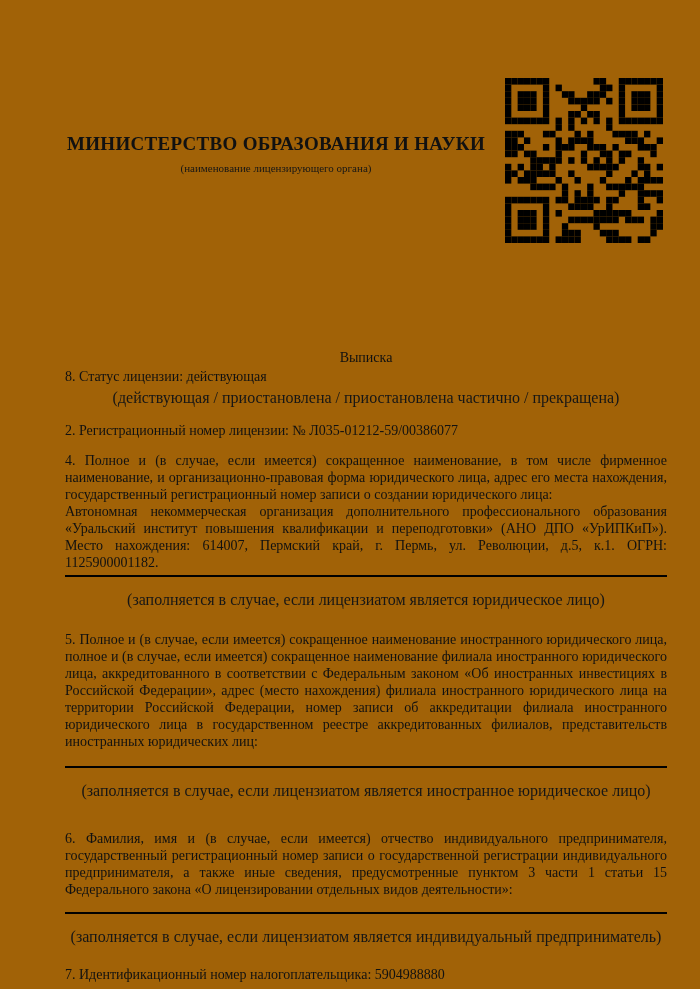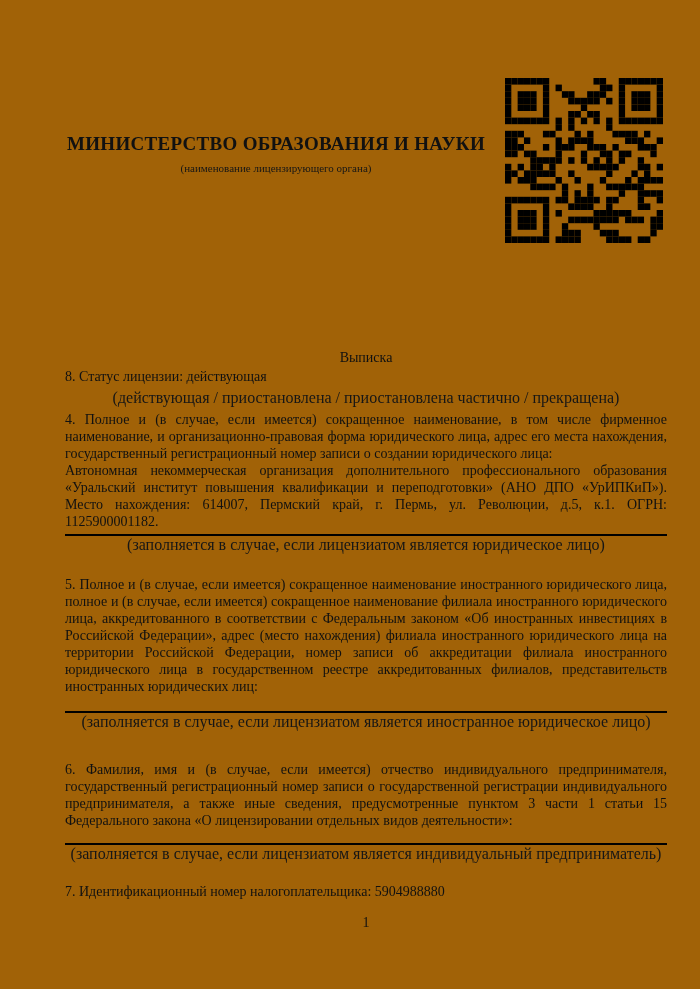--- a/index.html
+++ b/index.html
@@ -49,23 +49,23 @@
   .small-caption {
     text-align: center; font-size: 16px; line-height: 14px; color: #161616;
   }
   .field-line {
     border: none; border-top: 2px solid #000000; height: 0; width: 100%;
   }
 
   .mt-cap1   { margin-top: 6px; }
   .mt-i2     { margin-top: 17px; }
   .mt-i3     { margin-top: 15px; }
-  .mt-i4     { margin-top: 6px; }
+  .mt-i4     { margin-top: 13px; }
   .mt-hr4    { margin-top: 4px; }
-  .mt-cap    { margin-top: 2px; }
+  .mt-cap    { margin-top: 16px; }
   .mt-i5     { margin-top: 24px; }
   .mt-hr5    { margin-top: 16px; }
   .mt-i6     { margin-top: 32px; }
   .mt-hr6    { margin-top: 14px; }
   .mt-i7     { margin-top: 22px; }
   .page-number { margin-top: 14px; text-align: center; font-size: 14px; }
 </style>
 </head>
 <body>
 
@@ -388,20 +388,21 @@
 
   <div class="doc-title-block">
     <div>Выписка</div>
   </div>
 
   <div class="items">
 
     <div class="item-line">8. Статус лицензии: действующая</div>
     <div class="small-caption mt-cap1">(действующая / приостановлена / приостановлена частично / прекращена)</div>
 
+    <div class="item-line mt-i2">2. Регистрационный номер лицензии: № Л035-01212-59/00386077</div>
 
 
     <div class="para mt-i4">4. Полное и (в случае, если имеется) сокращенное наименование, в том числе фирменное наименование, и организационно-правовая форма юридического лица, адрес его места нахождения, государственный регистрационный номер записи о создании юридического лица:</div>
     <div class="para">Автономная некоммерческая организация дополнительного профессионального образования «Уральский институт повышения квалификации и переподготовки» (АНО ДПО «УрИПКиП»). Место нахождения: 614007, Пермский край, г. Пермь, ул. Революции, д.5, к.1. ОГРН: 1125900001182.</div>
     <hr class="field-line mt-hr4">
     <div class="small-caption mt-cap">(заполняется в случае, если лицензиатом является юридическое лицо)</div>
 
     <div class="para mt-i5">5. Полное и (в случае, если имеется) сокращенное наименование иностранного юридического лица, полное и (в случае, если имеется) сокращенное наименование филиала иностранного юридического лица, аккредитованного в соответствии с Федеральным законом «Об иностранных инвестициях в Российской Федерации», адрес (место нахождения) филиала иностранного юридического лица на территории Российской Федерации, номер записи об аккредитации филиала иностранного юридического лица в государственном реестре аккредитованных филиалов, представительств иностранных юридических лиц:</div>
     <hr class="field-line mt-hr5">
     <div class="small-caption mt-cap">(заполняется в случае, если лицензиатом является иностранное юридическое лицо)</div>

